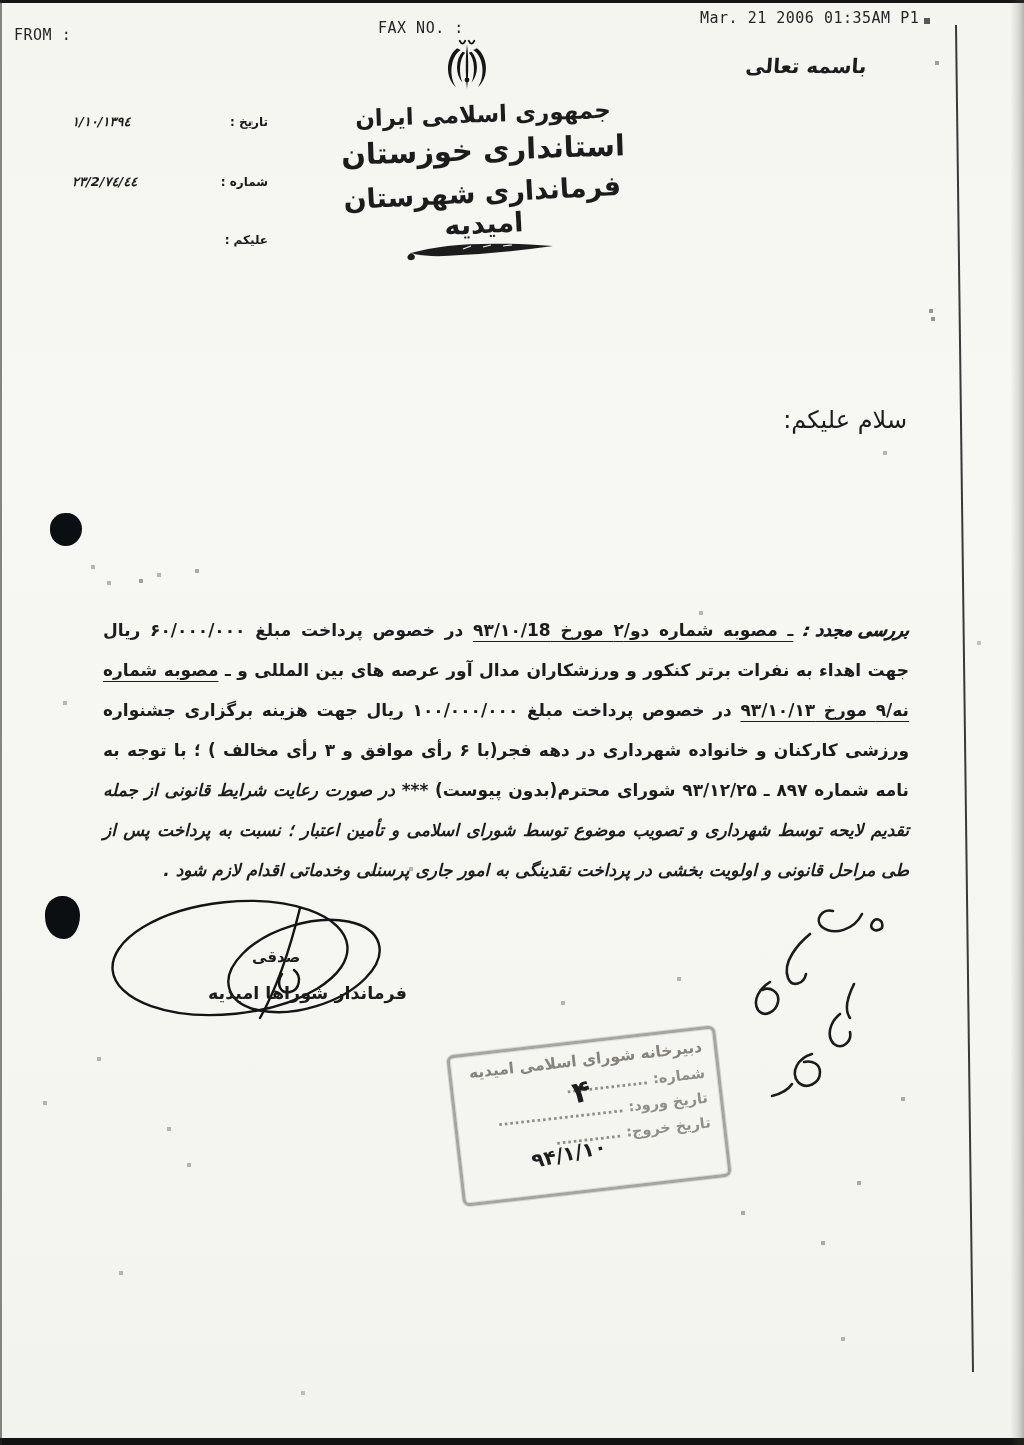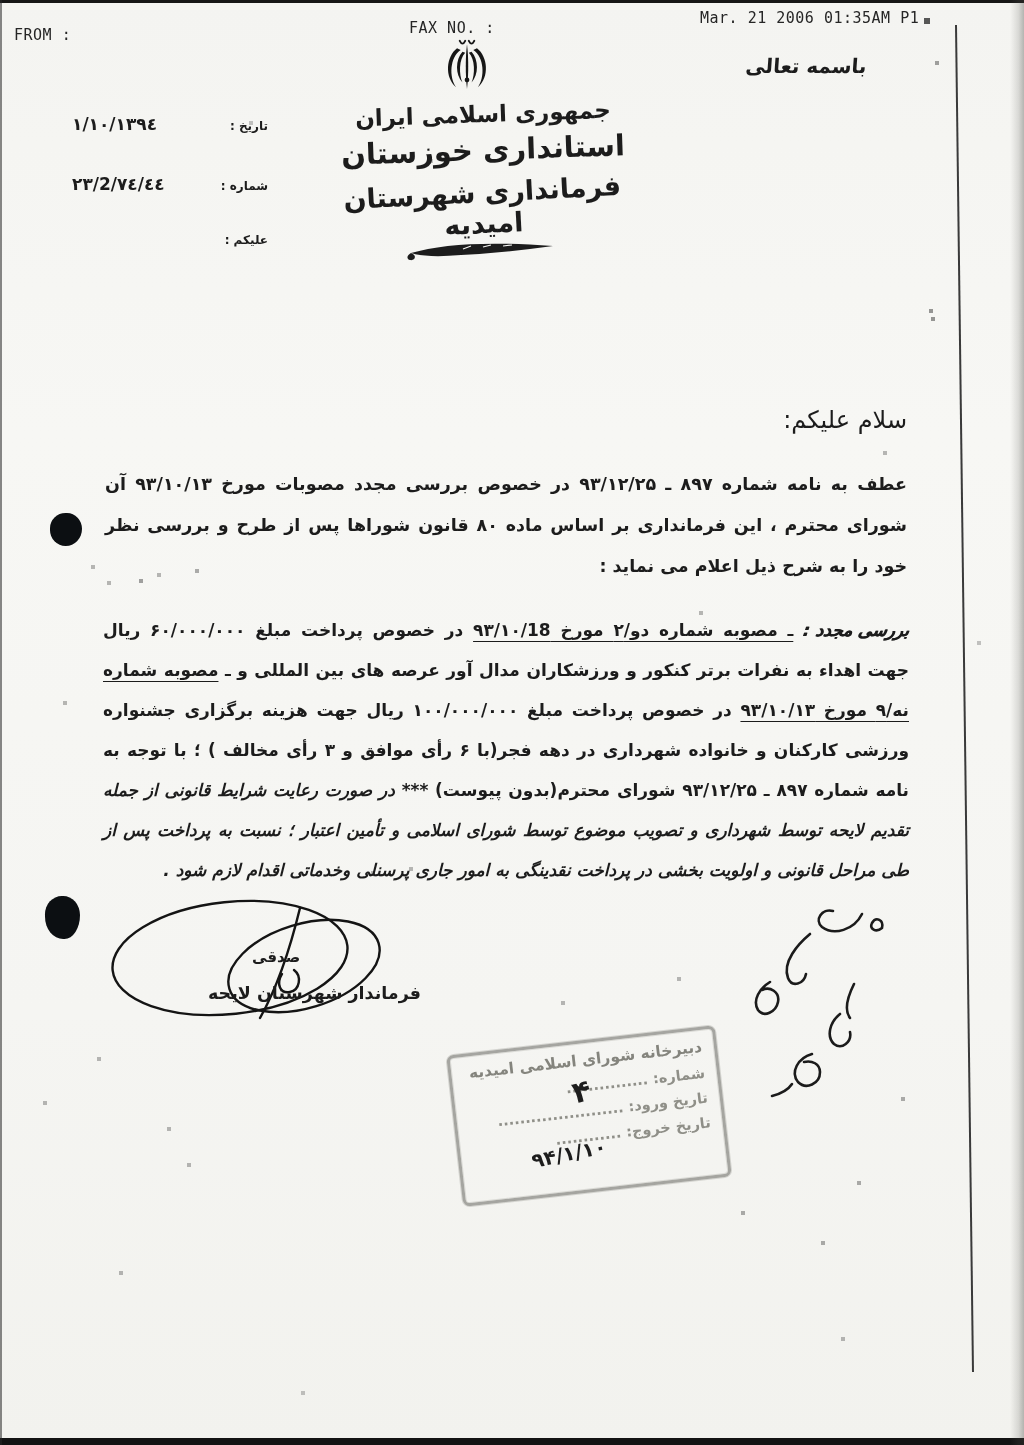--- a/index.html
+++ b/index.html
@@ -14,34 +14,34 @@
   }
   
   .edge-top{position:absolute;left:0;top:0;width:100%;height:3px;background:#161616;}
   .edge-bottom{position:absolute;left:0;bottom:0;width:100%;height:7px;background:#131313;}
   .edge-left{position:absolute;left:0;top:0;width:2px;height:100%;background:rgba(40,40,40,.55);}
   .edge-right{position:absolute;right:0;top:0;width:14px;height:100%;
     background:linear-gradient(90deg,rgba(0,0,0,0) 0%,rgba(90,90,85,.18) 60%,rgba(60,60,55,.35) 100%);}
   
   .fax-mono{position:absolute;font-family:"DejaVu Sans Mono",monospace;font-size:15px;color:#262626;letter-spacing:.5px;white-space:nowrap;}
   .from{left:14px;top:26px;}
-  .faxno{left:409px;top:19px;}
+  .faxno{left:378px;top:19px;}
   .stamp-time{left:700px;top:9px;}
   
   .besmele{position:absolute;left:733px;top:54px;width:146px;text-align:center;
     font-size:20px;font-weight:bold;transform:skewX(-4deg);}
   .letterhead{position:absolute;left:318px;top:101px;width:330px;text-align:center;direction:rtl;}
   .lh1{font-size:23px;font-weight:bold;transform:rotate(-2deg);letter-spacing:1px;}
   .lh2{font-size:29px;font-weight:bold;transform:rotate(-2deg);margin-top:6px;letter-spacing:1px;}
   .lh3{font-size:27px;font-weight:bold;transform:rotate(-3deg);margin-top:10px;}
   .flourish{margin-top:0;}
   
   .meta-row{position:absolute;left:72px;width:196px;display:flex;direction:rtl;justify-content:space-between;align-items:baseline;font-weight:bold;}
   .meta-label{font-size:12px;}
-  .meta-value{font-size:17px;letter-spacing:1px;}
+  .meta-value{font-size:13px;letter-spacing:1px;font-style:italic;}
   .mr1{top:114px;} .mr2{top:174px;} .mr3{top:233px;}
   
   .recipient{position:absolute;right:117px;top:331px;font-size:19px;font-weight:bold;direction:rtl;}
   .salutation{position:absolute;right:117px;top:406px;font-size:24px;font-weight:normal;direction:rtl;}
   .para{position:absolute;direction:rtl;text-align:justify;font-weight:bold;margin:0;}
   .p1{left:105px;width:802px;top:464px;font-size:17.5px;line-height:41px;}
   .p2{left:103px;width:806px;top:610px;font-size:17px;line-height:40px;}
   .fancy{font-style:italic;letter-spacing:2px;transform:skewX(-8deg);display:inline-block;text-shadow:.6px 0 0 #1c1c1c;}
   .u{text-decoration:underline;text-underline-offset:5px;}
   .it{font-style:italic;}
@@ -135,42 +135,41 @@
   <div class="meta-row mr2">
     <span class="meta-label">شماره :</span>
     <span class="meta-value">٤٤/۲۳/2/۷٤</span>
   </div>
   <div class="meta-row mr3">
     <span class="meta-label">علیکم :</span>
   </div>
 
   <div class="salutation">سلام علیکم:</div>
 
-  <p class="para p1">عطف به نامه شماره ۸۹۷ ـ ۹۳/۱۲/۲۵  در خصوص بررسی مجدد مصوبات مورخ ۹۳/۱۰/۱۳ آن شورای محترم ، این فرمانداری بر اساس ماده ۸۰ قانون شوراها پس از طرح و بررسی نظر خود را به شرح ذیل اعلام می نماید :</p>
 
   <p class="para p2">
     <span class="fancy">بررسی مجدد :</span>
     <span class="u">ـ مصوبه شماره دو/۲ مورخ ۹۳/۱۰/18</span>
     <span>در خصوص پرداخت مبلغ ۶۰/۰۰۰/۰۰۰ ریال جهت اهداء به نفرات برتر کنکور و ورزشکاران مدال آور عرصه های بین المللی و ـ</span>
     <span class="u">مصوبه شماره نه/۹ مورخ ۹۳/۱۰/۱۳</span>
     <span>در خصوص پرداخت مبلغ ۱۰۰/۰۰۰/۰۰۰ ریال جهت هزینه برگزاری جشنواره ورزشی کارکنان و خانواده شهرداری در دهه فجر(با ۶ رأی موافق و ۳ رأی مخالف ) ؛ با توجه به نامه شماره ۸۹۷ ـ ۹۳/۱۲/۲۵ شورای محترم(بدون پیوست)</span>
     <span class="stars">***</span>
     <span class="it">در صورت رعایت شرایط قانونی از جمله تقدیم لایحه توسط شهرداری و تصویب موضوع توسط شورای اسلامی و تأمین اعتبار ؛ نسبت به پرداخت پس از طی مراحل قانونی و اولویت بخشی در پرداخت نقدینگی به امور جاری پرسنلی وخدماتی اقدام لازم شود .</span>
   </p>
 
   <svg class="sig-svg" width="280" height="150" viewBox="0 0 280 150">
     <g fill="none" stroke="#141414" stroke-width="2.4" stroke-linecap="round">
       <ellipse cx="128" cy="72" rx="118" ry="56" transform="rotate(-6 128 72)"></ellipse>
       <ellipse cx="202" cy="80" rx="78" ry="42" transform="rotate(-17 202 80)"></ellipse>
       <path d="M198 22 C190 55 176 100 158 132"></path>
       <path d="M180 88 c-6 10 -2 20 8 18 c10 -2 12 -16 4 -22"></path>
     </g>
   </svg>
   <div class="sig-name">صدقی</div>
-  <div class="sig-title">فرماندار شهرستان لایحه</div>
+  <div class="sig-title">فرماندار شوراها امیدیه</div>
 
   <svg class="annot-svg" width="215" height="245" viewBox="0 0 215 245">
     <g fill="none" stroke="#1b1b1b" stroke-width="2.6" stroke-linecap="round">
       <path d="M150 28 c-8 16 -28 22 -40 13 c-8 -7 0 -19 11 -16"></path>
       <path d="M170 42 c2 -8 -6 -12 -10 -5 c-3 6 4 10 10 5"></path>
       <path d="M98 48 c-12 10 -28 28 -22 44 c4 10 16 6 18 -4"></path>
       <path d="M58 96 c-10 6 -18 18 -12 28 c6 8 18 2 20 -8 c2 -10 -8 -16 -16 -12"></path>
       <path d="M142 98 c-6 12 -10 26 -4 34"></path>
       <path d="M128 128 c-10 8 -14 22 -6 30 c8 6 18 -2 16 -12"></path>
       <path d="M100 168 c-14 4 -22 18 -14 28 c8 8 22 2 22 -10 c0 -8 -8 -12 -16 -10"></path>

